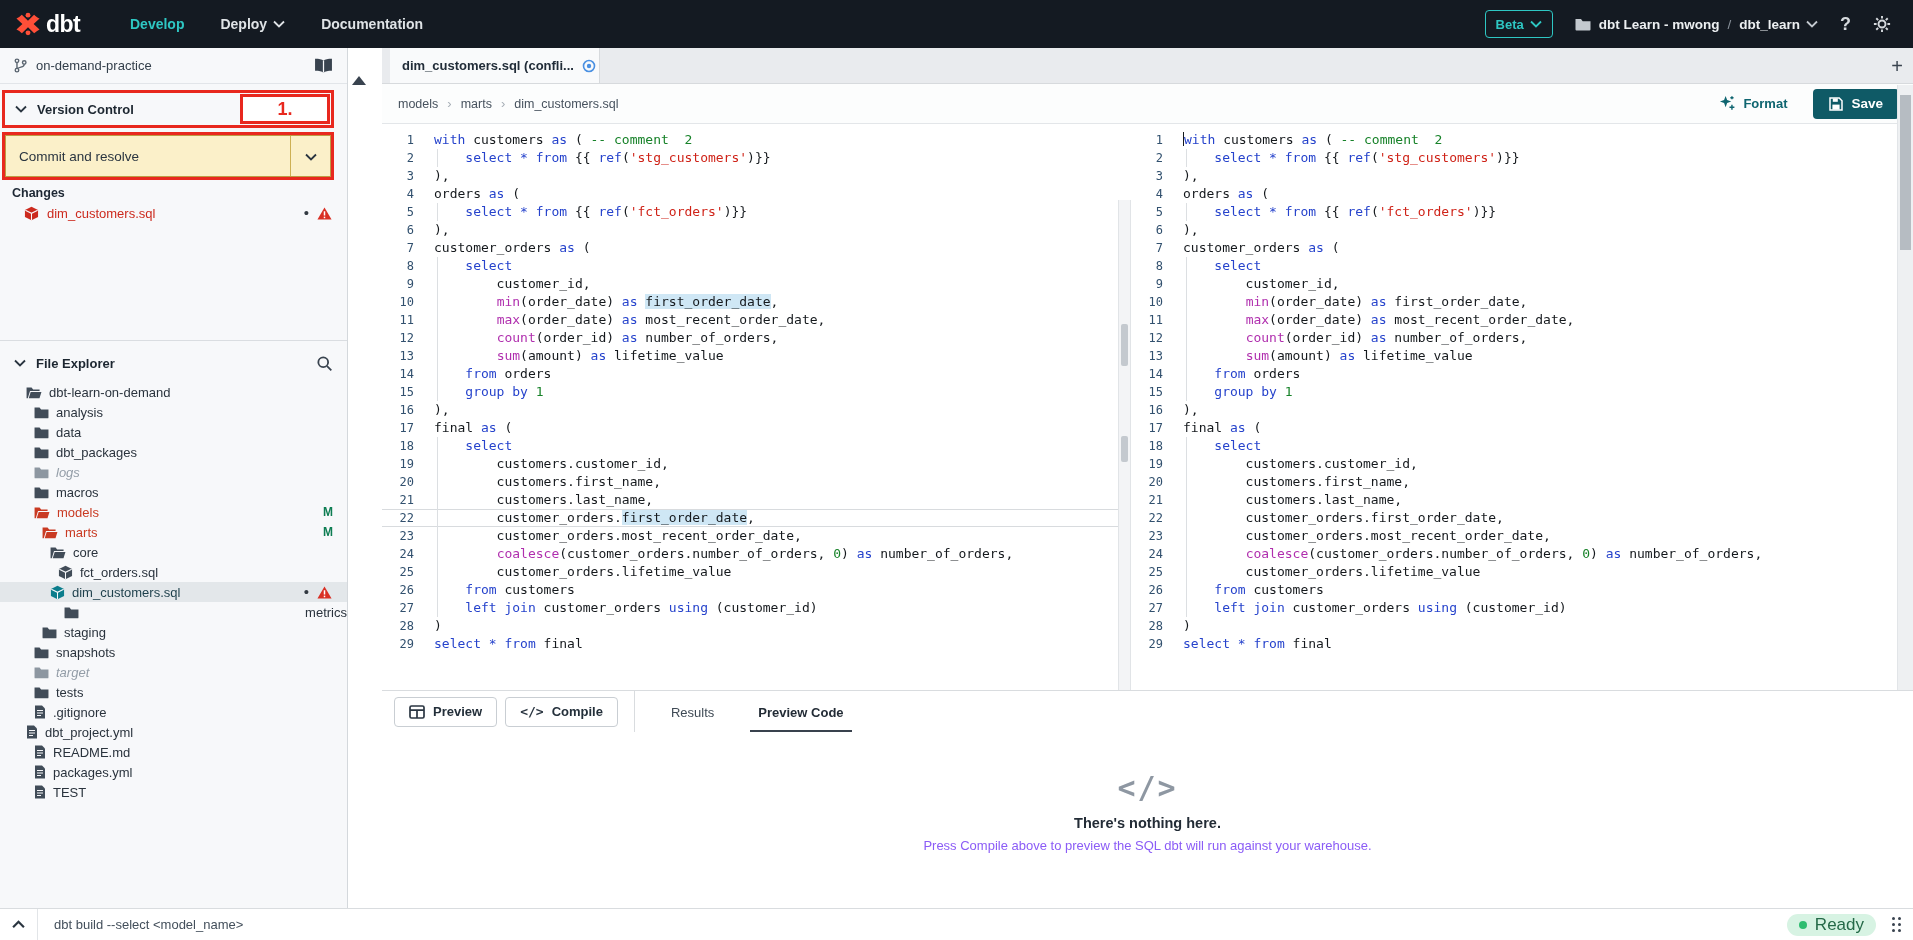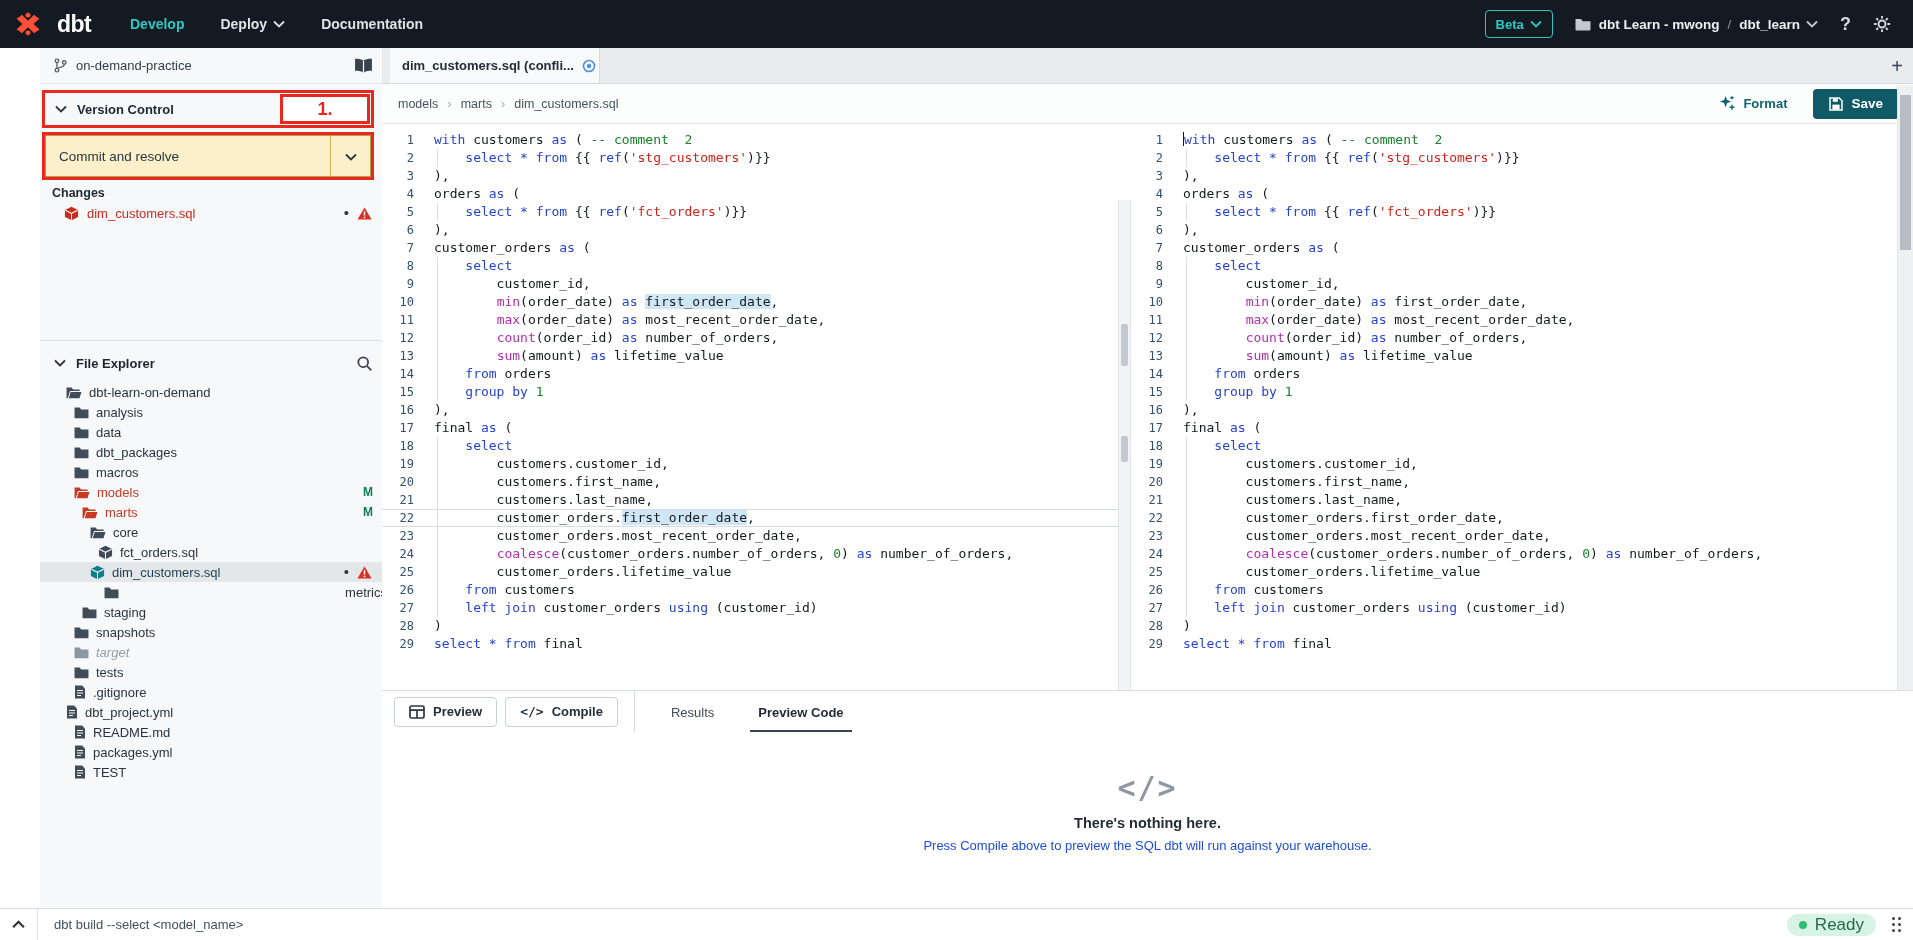--- a/index.html
+++ b/index.html
@@ -2,21 +2,21 @@
 <html><head>
 <meta charset="utf-8">
 <style>
   * { margin:0; padding:0; box-sizing:border-box; }
   html,body { width:1913px; height:940px; overflow:hidden; background:#fff;
     font-family:"Liberation Sans", sans-serif; }
 
   
   #navbar { position:absolute; left:0; top:0; width:1913px; height:48px;
     background:#141a22; display:flex; align-items:center; }
-  .logo-wrap { display:flex; align-items:center; margin-left:14px; width:80px;gap:11px; }
+  .logo-wrap { display:flex; align-items:center; margin-left:14px; width:80px; }
   .logo-x { width:28px; height:28px; }
   .logo-text { color:#fff; font-size:23px; font-weight:bold; margin-left:4px; letter-spacing:-0.5px; }
   #nav-menu { display:flex; align-items:center; height:48px; margin-left:18px; }
   .nav-item { position:relative; height:56px; display:flex; align-items:center;
     padding:0 18px; font-size:14px; font-weight:bold; color:#dfe3e6; cursor:pointer; }
   .nav-item.active { color:#2ec7c3; }
   .nav-item.active::after { content:""; position:absolute; left:12px; right:12px; bottom:0;
     height:3px; background:#2ec7c3; }
   .nav-item .chev { margin-left:6px; display:flex; }
   #nav-right { margin-left:auto; display:flex; align-items:center; margin-right:22px; }
@@ -27,21 +27,21 @@
   .acct .folder-ic { color:#c3c9cf; margin-right:8px; display:flex; }
   .acct b { font-weight:bold; }
   .acct .slash { color:#8b949d; margin:0 8px; font-weight:normal; }
   .acct .proj { font-weight:bold; }
   .acct .chev { margin-left:6px; display:flex; color:#c3c9cf; }
   .nav-ic { color:#d6dade; margin-left:22px; cursor:pointer; display:flex; font-weight:bold; }
   .help-q { font-size:18px; font-weight:bold; color:#d6dade; }
 
   
   #sidebar { position:absolute; left:0; top:48px; width:348px; height:860px;
-    background:#f7f8fa; border-right:1px solid #d4d8dc;margin-left:40px; }
+    background:#f7f8fa; border-right:1px solid #d4d8dc; }
   #branch-row { position:absolute; left:0; top:0; width:100%; height:36px;
     border-bottom:1px solid #e2e5e9; display:flex; align-items:center; padding:0 14px; }
   #branch-row .ic { color:#5a6570; display:flex; }
   #branch-label { margin-left:9px; font-size:13px; color:#323e4a; }
   #book-btn { margin-left:auto; color:#39434f; display:flex; cursor:pointer; }
   #popover-arrow { position:absolute; left:352px; top:28px; width:0; height:0;
     border-left:7px solid transparent; border-right:7px solid transparent;
     border-bottom:9px solid #39434f; }
 
   #vc-box { position:absolute; left:2px; right:13px; top:42px; height:38px;
@@ -151,21 +151,21 @@
   .panel-tab.active { color:#232c36; font-weight:bold; }
   .panel-tab.active::after { content:""; position:absolute; left:0; right:0; bottom:0;
     height:3px; background:#39424d; }
 
   
   #results-area { position:absolute; left:0; top:684px; width:100%; height:176px; background:#fff;
     text-align:center; }
   #empty-icon { margin-top:38px; font-family:"DejaVu Sans Mono", monospace; font-weight:bold;
     font-size:30px; color:#8e97a2; letter-spacing:2px; }
   #empty-title { margin-top:10px; font-size:14.5px; font-weight:bold; color:#232c36; }
-  #empty-sub { margin-top:7px; font-size:13px; color:#1d4ed8; }
+  #empty-sub { margin-top:7px; font-size:13px; color:#8b5cf6; }
 
   
   #statusbar { position:absolute; left:0; top:908px; width:1913px; height:32px; background:#fff;
     border-top:1px solid #d9dcdf; display:flex; align-items:center; padding:0 12px; }
   #cmd-collapse { color:#2a3540; display:flex; cursor:pointer; }
   #cmd-div { width:1px; height:32px; background:#e2e5e8; margin-left:12px; }
   #cmd-input { margin-left:16px; font-size:13px; color:#434f5b; }
   #status-right { margin-left:auto; display:flex; align-items:center; }
   #ready-pill { background:#d7f3e3; border-radius:12px; height:22px; display:flex; align-items:center;
     padding:0 12px; cursor:pointer; }
@@ -344,20 +344,28 @@
         <span class="t-label">data</span>
       </div>
       <div class="tree-row" style="padding-left: 34px;">
         <span class="t-ic">
           <svg width="15" height="13" viewBox="0 0 16 14">
             <path fill="currentColor" d="M.5 1.6h5.4l1.7 2.2h7.9v8.5a1 1 0 0 1-1 1h-13a1 1 0 0 1-1-1z"></path>
           </svg>
         </span>
         <span class="t-label">dbt_packages</span>
       </div>
+      <div class="tree-row muted" style="padding-left: 34px;">
+        <span class="t-ic">
+          <svg width="15" height="13" viewBox="0 0 16 14">
+            <path fill="currentColor" d="M.5 1.6h5.4l1.7 2.2h7.9v8.5a1 1 0 0 1-1 1h-13a1 1 0 0 1-1-1z"></path>
+          </svg>
+        </span>
+        <span class="t-label">logs</span>
+      </div>
       <div class="tree-row" style="padding-left: 34px;">
         <span class="t-ic">
           <svg width="15" height="13" viewBox="0 0 16 14">
             <path fill="currentColor" d="M.5 1.6h5.4l1.7 2.2h7.9v8.5a1 1 0 0 1-1 1h-13a1 1 0 0 1-1-1z"></path>
           </svg>
         </span>
         <span class="t-label">macros</span>
       </div>
       <div class="tree-row changed" style="padding-left: 34px;">
         <span class="t-ic">

